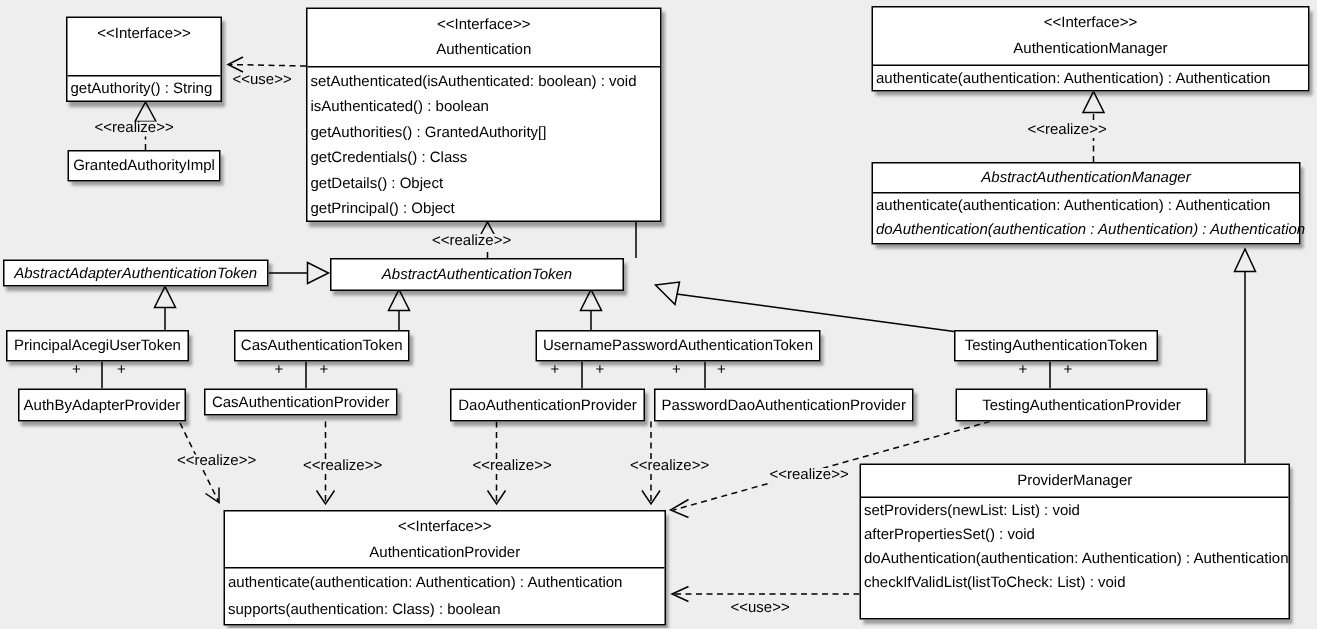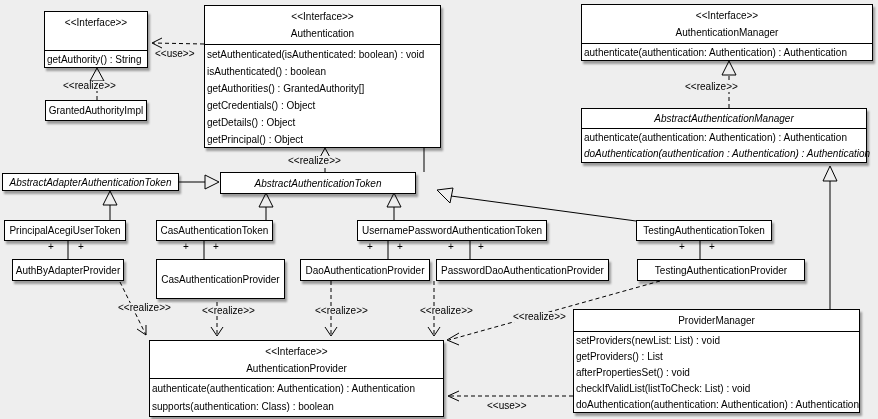--- a/index.html
+++ b/index.html
@@ -129,21 +129,21 @@
 
   <div class="cls" style="left:204px;top:5px;width:237px;height:143px">
     <div class="hd" style="height:38px">
       <div class="st">&lt;&lt;Interface&gt;&gt;</div>
       <div class="nm">Authentication</div>
     </div>
     <div class="mt" style="line-height:17px">
       <div class="m">setAuthenticated(isAuthenticated: boolean) : void</div>
       <div class="m">isAuthenticated() : boolean</div>
       <div class="m">getAuthorities() : GrantedAuthority[]</div>
-      <div class="m">getCredentials() : Object</div>
+      <div class="m">getCredentials() : Class</div>
       <div class="m">getDetails() : Object</div>
       <div class="m">getPrincipal() : Object</div>
     </div>
   </div>
 
   <div class="cls" style="left:581px;top:4px;width:292px;height:57px">
     <div class="hd" style="height:38px">
       <div class="st">&lt;&lt;Interface&gt;&gt;</div>
       <div class="nm">AuthenticationManager</div>
     </div>
@@ -179,21 +179,21 @@
   <div class="cls one" style="left:357px;top:220px;width:190px;height:21px">
     <div class="nm">UsernamePasswordAuthenticationToken</div>
   </div>
   <div class="cls one" style="left:636px;top:220px;width:136px;height:21px">
     <div class="nm">TestingAuthenticationToken</div>
   </div>
 
   <div class="cls one" style="left:12px;top:259px;width:112px;height:22px">
     <div class="nm">AuthByAdapterProvider</div>
   </div>
-  <div class="cls one" style="left:156px;top:259px;width:129px;height:40px">
+  <div class="cls one" style="left:136px;top:259px;width:129px;height:18px">
     <div class="nm">CasAuthenticationProvider</div>
   </div>
   <div class="cls one" style="left:300px;top:259px;width:130px;height:22px">
     <div class="nm">DaoAuthenticationProvider</div>
   </div>
   <div class="cls one" style="left:436px;top:259px;width:173px;height:22px">
     <div class="nm">PasswordDaoAuthenticationProvider</div>
   </div>
   <div class="cls one" style="left:637px;top:259px;width:168px;height:22px">
     <div class="nm">TestingAuthenticationProvider</div>
@@ -209,24 +209,23 @@
       <div class="m">supports(authentication: Class) : boolean</div>
     </div>
   </div>
 
   <div class="cls" style="left:573px;top:309px;width:287px;height:104px">
     <div class="hd" style="height:21px">
       <div class="nm" style="line-height:21px">ProviderManager</div>
     </div>
     <div class="mt" style="line-height:16px">
       <div class="m">setProviders(newList: List) : void</div>
-      <div class="m">getProviders() : List</div>
       <div class="m">afterPropertiesSet() : void</div>
+      <div class="m">doAuthentication(authentication: Authentication) : Authentication</div>
       <div class="m">checkIfValidList(listToCheck: List) : void</div>
-      <div class="m">doAuthentication(authentication: Authentication) : Authentication</div>
     </div>
   </div>
 
   <span class="edge-label" style="left:154px;top:49px">&lt;&lt;use&gt;&gt;</span>
   <span class="edge-label" style="left:62px;top:81px">&lt;&lt;realize&gt;&gt;</span>
   <span class="edge-label" style="left:287px;top:156px">&lt;&lt;realize&gt;&gt;</span>
   <span class="edge-label" style="left:684px;top:82px">&lt;&lt;realize&gt;&gt;</span>
   <span class="edge-label" style="left:117px;top:303px">&lt;&lt;realize&gt;&gt;</span>
   <span class="edge-label" style="left:201px;top:306px">&lt;&lt;realize&gt;&gt;</span>
   <span class="edge-label" style="left:314px;top:306px">&lt;&lt;realize&gt;&gt;</span>

